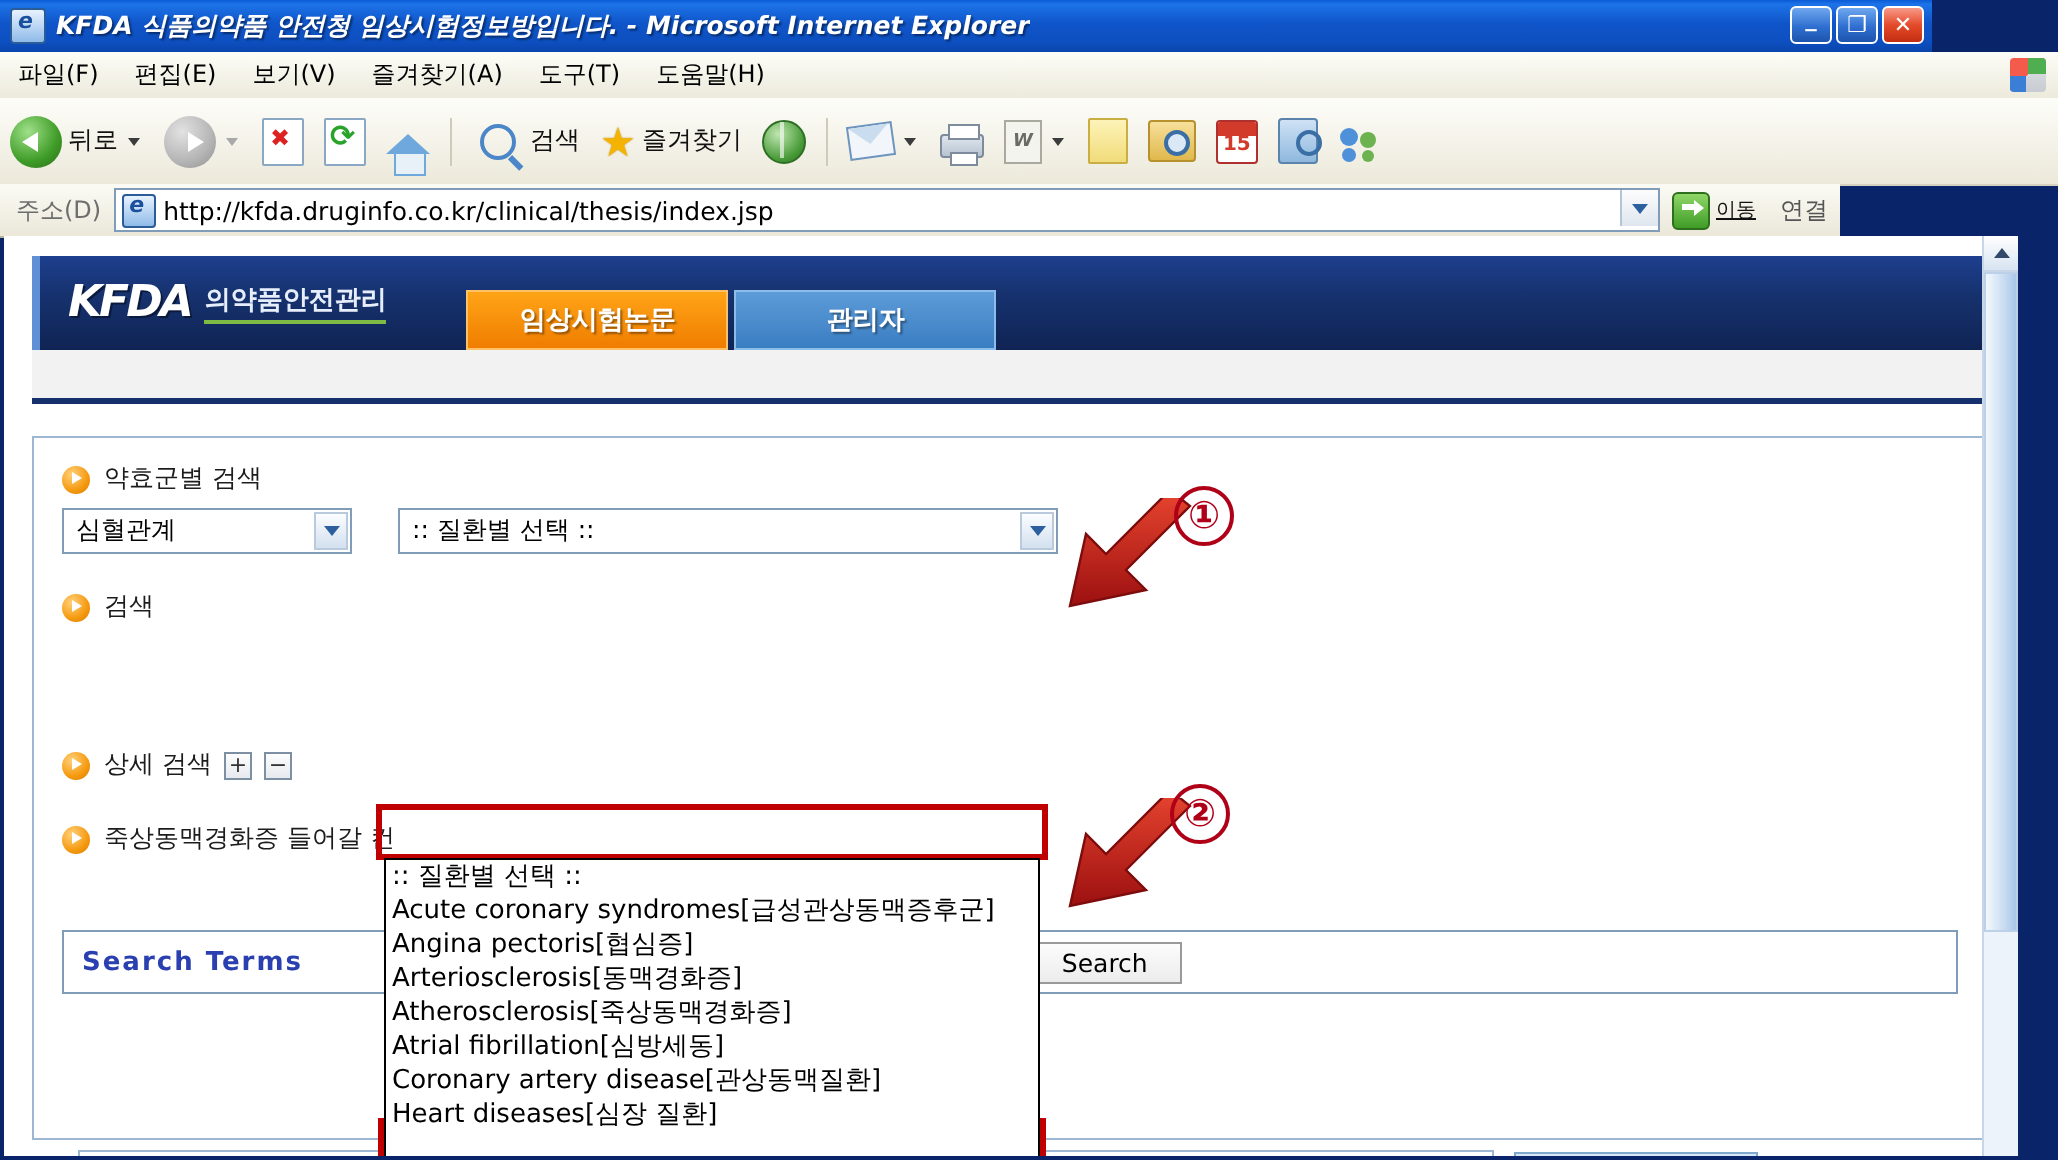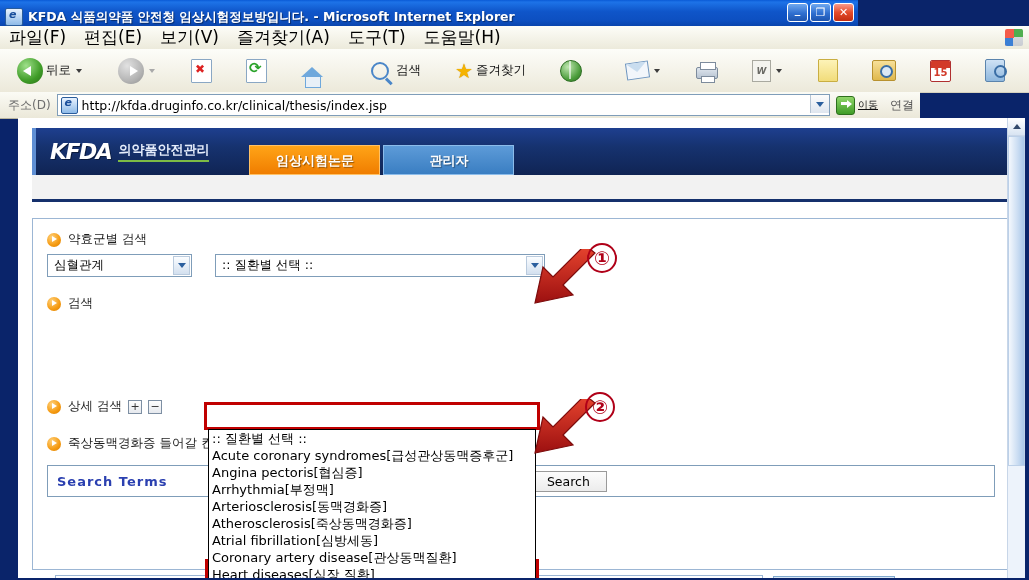--- a/index.html
+++ b/index.html
@@ -8,24 +8,24 @@
     font-family:"DejaVu Sans","Liberation Sans",sans-serif;
     font-size:12px;background:#ffffff;
   }
   .win{
     position:relative;width:1029px;height:580px;
     background:#0a246a;
     box-sizing:border-box;
   }
   
   .titlebar{
-    position:absolute;left:0;top:0;width:858px;height:26px;
+    position:absolute;left:0;top:0;width:966px;height:26px;
     background:linear-gradient(180deg,#0a5ad6 0%,#1d73e8 8%,#0f55c9 45%,#0d4fc0 80%,#0a45ad 100%);
     border-bottom:1px solid #0a3f9e;
-    display:flex;align-items:flex-end;
+    display:flex;align-items:center;font-style:italic;
   }
   .tb-icon{
     width:16px;height:16px;margin-left:5px;margin-right:5px;
     background:linear-gradient(180deg,#e8f2ff,#8fbbe8);
     border:1px solid #2a5c9a;border-radius:2px;position:relative;flex:none;
   }
   .tb-icon:after{
     content:"e";position:absolute;left:3px;top:-1px;font-size:11px;
     color:#1a4f9c;font-weight:bold;font-style:italic;
   }
@@ -44,38 +44,38 @@
   .tbb .g{position:absolute;left:0;right:0;top:0;bottom:0;color:#fff;
     font-size:11px;font-weight:bold;line-height:17px;text-align:center;}
   .tbb.min .g{line-height:12px;}
   
   .menubar{
     position:absolute;left:0;top:26px;width:1029px;height:23px;
     background:linear-gradient(180deg,#fdfdf8,#eceadb);
     border-bottom:1px solid #d6d2bf;display:flex;align-items:center;
   }
   .menubar .mi{
-    padding:16px 9px;color:#000;font-size:17px;white-space:nowrap;cursor:default;
+    padding:16px 9px;color:#000;font-size:12px;white-space:nowrap;cursor:default;
   }
   .menu-logo{
     position:absolute;right:6px;top:3px;width:18px;height:17px;
     background:
       linear-gradient(135deg,#f45b4a 0 49%,transparent 49%),
       linear-gradient(#dfe2e6,#c8ccd2);
     border-radius:2px;overflow:hidden;
   }
   .menu-logo:before{content:"";position:absolute;left:9px;top:0;width:9px;height:8px;background:#4fae4f;}
   .menu-logo:after{content:"";position:absolute;left:0;top:9px;width:8px;height:8px;background:#3a7fd5;}
   
   .toolbar{
     position:absolute;left:0;top:49px;width:1029px;height:43px;
     background:linear-gradient(180deg,#fdfdf9,#ece9da);
     border-bottom:1px solid #d6d2bf;display:flex;align-items:center;
   }
-  .tbtn{display:flex;align-items:center;padding:2px 4px;margin:0 13px;white-space:nowrap;justify-content:flex-end;}
+  .tbtn{display:flex;align-items:center;padding:2px 4px;margin:0 1px;white-space:nowrap;justify-content:flex-end;}
   .tbtn .lbl{font-size:12.5px;color:#111;margin-left:3px;}
   .tsep{width:1px;height:24px;background:#cfcbbb;margin:0 5px;}
   .caret{width:0;height:0;border-left:3.5px solid transparent;border-right:3.5px solid transparent;
     border-top:4px solid #3c3c3c;margin-left:5px;margin-right:2px;}
   .caret.dim{border-top-color:#a9a9a9;}
   .ico{width:26px;height:26px;position:relative;flex:none;}
   .ico.back, .ico.fwd{border-radius:50%;}
   .ico.back{background:radial-gradient(circle at 35% 30%,#9fe08a,#3f9c27 60%,#2a6e18);}
   .ico.fwd{background:radial-gradient(circle at 35% 30%,#e2e2e2,#b5b5b5 60%,#8f8f8f);}
   .ico.back:after,.ico.fwd:after{
@@ -139,21 +139,21 @@
   .go-btn{display:flex;align-items:center;padding:0 6px;white-space:nowrap;}
   .go-ico{width:17px;height:17px;border-radius:3px;background:linear-gradient(#8fd668,#3f9c27);
     border:1px solid #2d6f1c;position:relative;margin-right:3px;}
   .go-ico:after{content:"";position:absolute;left:4px;top:5px;width:7px;height:3px;background:#fff;}
   .go-ico:before{content:"";position:absolute;right:2px;top:3.5px;width:0;height:0;
     border-top:4px solid transparent;border-bottom:4px solid transparent;border-left:5px solid #fff;}
   .go-lbl{font-size:10px;color:#111;text-decoration:underline;}
   .links-lbl{font-size:12px;color:#555;padding:0 6px;white-space:nowrap;}
   
   .viewport{
-    position:absolute;left:18px;top:118px;width:1007px;height:460px;
+    position:absolute;left:2px;top:118px;width:1007px;height:460px;
     background:#bef264;overflow:hidden;
   }
   .scrollbar{
     position:absolute;right:0;top:0;width:17px;height:460px;
     background:#edf3fb;border-left:1px solid #c8d6e8;
   }
   .sb-up{
     width:17px;height:17px;background:linear-gradient(#ffffff,#d8e4f2);
     border-bottom:1px solid #c8d6e8;display:flex;align-items:center;justify-content:center;
   }
@@ -402,21 +402,21 @@
                 <span class="chev"></span>
               </span>
           </div>
         </div>
 
         <div class="sec" style="margin-top:18px;">
           <span class="bullet"></span>
           <span class="lab">검색</span>
         </div>
 
-        <div class="sec" style="margin-top:86px;">
+        <div class="sec" style="margin-top:62px;">
           <span class="bullet"></span>
           <span class="lab">상세 검색</span>
           <span class="pm">+</span>
           <span class="pm">−</span>
         </div>
 
         <div class="sec" style="margin-top:20px;">
           <span class="bullet"></span>
           <span class="lab">죽상동맥경화증 들어갈 컨</span>
         </div>
@@ -432,21 +432,20 @@
         <div class="pv-btns">
           <div class="pv-btn">전체삭제</div>
 
         </div>
       </div>
 
       <div class="ddl">
         <div class="it">:: 질환별 선택 ::</div>
         <div class="it">Acute coronary syndromes[급성관상동맥증후군]</div>
         <div class="it">Angina pectoris[협심증]</div>
-        <div class="it">Arrhythmia[부정맥]</div>
         <div class="it">Arteriosclerosis[동맥경화증]</div>
         <div class="it">Atherosclerosis[죽상동맥경화증]</div>
         <div class="it">Atrial fibrillation[심방세동]</div>
         <div class="it">Coronary artery disease[관상동맥질환]</div>
         <div class="it">Heart diseases[심장 질환]</div>
 
       </div>
 
       <div class="redbox" style="left:186px;top:284px;width:336px;height:28px;"></div>
       <div class="redbox" style="left:187px;top:441px;width:334px;height:22px;"></div>

